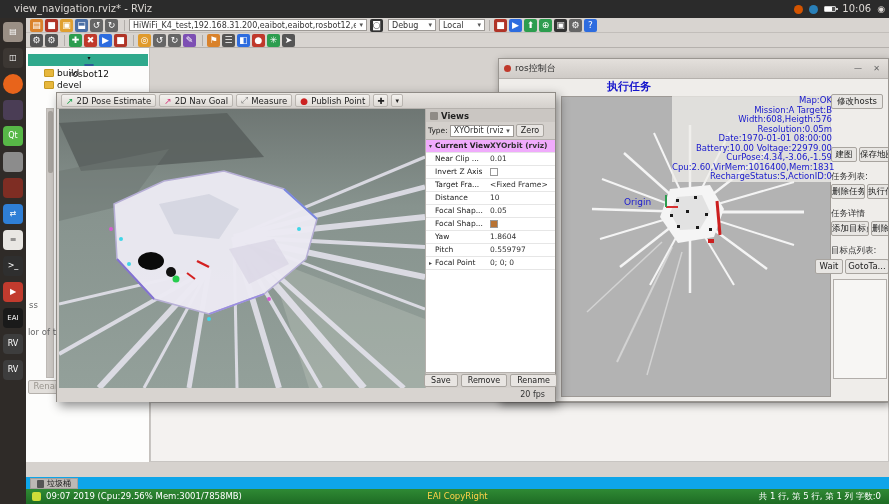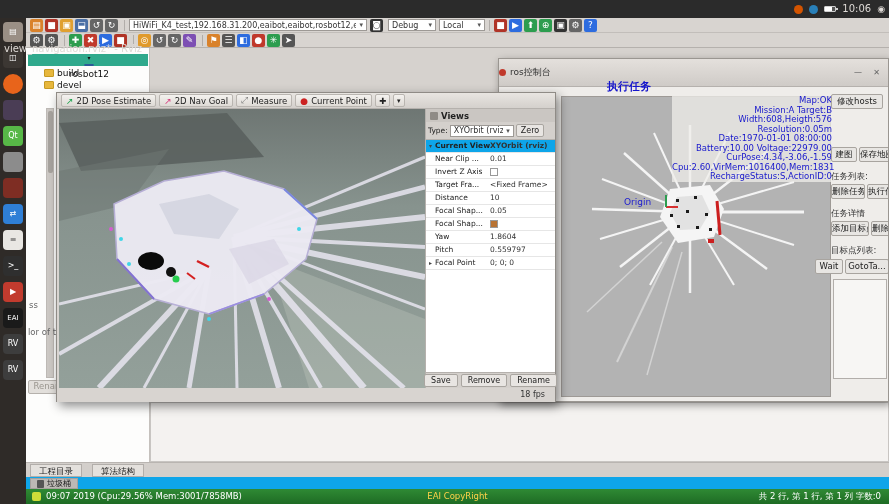--- a/index.html
+++ b/index.html
@@ -1,21 +1,21 @@
 <!DOCTYPE html>
 <html><head>
 <meta charset="utf-8">
 <style>
   html,body{margin:0;padding:0;background:#222;}
   *{box-sizing:border-box;font-family:"DejaVu Sans","Liberation Sans",sans-serif;}
   .screen{position:relative;width:889px;height:504px;overflow:hidden;background:#d6d2ce;}
   .abs{position:absolute;}
   
   .topbar{left:0;top:0;width:889px;height:18px;background:#2b2b2b;color:#dedad6;font-size:10px;line-height:18px;z-index:60;}
-  .topbar .title{position:absolute;left:4px;top:0;margin-top:40px;}
+  .topbar .title{position:absolute;left:14px;top:0;}
   .tray{position:absolute;right:4px;top:0;display:flex;align-items:center;gap:6px;height:18px;}
   .traydot{width:9px;height:9px;border-radius:50%;display:inline-block;}
   .batt{width:12px;height:6px;border:1px solid #cfcfcf;border-radius:1px;background:linear-gradient(90deg,#fff 65%,#555 65%);position:relative;}
   .batt:after{content:"";position:absolute;right:-3px;top:1px;width:2px;height:2px;background:#cfcfcf;}
   
   .dock{left:0;top:18px;width:26px;height:486px;background:#2f2b28;z-index:55;}
   .dockitem{position:absolute;left:3px;width:20px;height:20px;border-radius:4px;color:#fff;font-size:8px;line-height:20px;text-align:center;overflow:hidden;}
   
   .tb1{left:26px;top:18px;width:863px;height:15px;background:#d8d4d0;border-bottom:1px solid #c2beba;display:flex;align-items:center;padding-left:4px;z-index:10;}
   .tb2{left:26px;top:33px;width:863px;height:15px;background:#d8d4d0;border-bottom:1px solid #b5b1ad;display:flex;align-items:center;padding-left:4px;z-index:10;}
@@ -41,33 +41,33 @@
   
   .rvizwin{left:56px;top:92px;width:500px;height:310px;background:#d8d4d0;border:1px solid #8f8b86;box-shadow:3px 4px 10px rgba(0,0,0,.45);z-index:30;}
   .rtoolbar{position:absolute;left:0;top:0;width:498px;height:16px;background:linear-gradient(#e8e5e1,#d4d0cc);border-bottom:1px solid #b5b1ad;display:flex;align-items:center;padding-left:4px;gap:3px;}
   .rtool{display:inline-flex;align-items:center;gap:3px;font-size:8.5px;color:#222;padding:0 4px;height:13px;border:1px solid #b9b5b0;background:linear-gradient(#f4f2ef,#dedad5);border-radius:2px;white-space:nowrap;}
   .viewport{position:absolute;left:2px;top:16px;width:366px;height:279px;background:#8a9793;}
   .viewspanel{position:absolute;left:368px;top:16px;width:130px;height:279px;background:#d4d0cc;border-left:1px solid #b5b1ad;display:flex;flex-direction:column;}
   .vhead{height:13px;font-size:8.5px;font-weight:bold;color:#222;display:flex;align-items:center;gap:3px;padding-left:4px;background:#cac6c2;}
   .vtyperow{height:17px;display:flex;align-items:center;gap:2px;padding:0 2px;font-size:7.5px;color:#222;}
   .vgrid{background:#fff;border-top:1px solid #b5b1ad;}
   .vrow{display:flex;height:13px;line-height:12px;font-size:7.5px;border-bottom:1px solid #e6e6e6;background:#fff;color:#222;}
-  .vrow.hl{background:#0ea5e9;font-weight:bold;align-items:center;}
+  .vrow.hl{background:#f0abfc;font-weight:bold;align-items:center;}
   .vpre{width:9px;text-align:center;font-size:6px;color:#444;}
   .vkey{width:55px;white-space:nowrap;overflow:hidden;}
   .vval{flex:1;white-space:nowrap;overflow:hidden;color:#333;}
   .chk{width:8px;height:8px;border:1px solid #999;background:#fff;margin-top:2px;display:inline-block;}
   .chk.orange{background:#b87333;}
   .vfill{flex:1;background:#fff;}
   .vbtns{height:16px;display:flex;gap:3px;align-items:center;justify-content:center;background:#d4d0cc;border-top:1px solid #b5b1ad;}
   .vbtn{height:13px;line-height:12px;font-size:8px;color:#222;background:#e8e5e2;border:1px solid #a9a5a0;border-radius:2px;padding:0 6px;}
   .rbottom{position:absolute;left:0;top:295px;width:498px;height:14px;background:#d8d4d0;font-size:8px;color:#333;text-align:right;line-height:14px;padding-right:10px;}
   
   .conswin{left:498px;top:58px;width:391px;height:344px;background:#efedea;border:1px solid #9a9691;box-shadow:2px 3px 8px rgba(0,0,0,.4);z-index:20;overflow:hidden;}
-  .constitle{position:absolute;left:0;top:0;width:389px;height:28px;background:linear-gradient(#e4e0dc,#cfcbc7);border-bottom:1px solid #b5b1ad;display:flex;align-items:center;gap:4px;font-size:9px;color:#333;}
+  .constitle{position:absolute;left:0;top:0;width:389px;height:20px;background:linear-gradient(#e4e0dc,#cfcbc7);border-bottom:1px solid #b5b1ad;display:flex;align-items:center;gap:4px;padding-left:5px;font-size:9px;color:#333;}
   .consheader{position:absolute;left:108px;top:20px;font-size:11px;font-weight:bold;color:#1515cc;}
   .consinfo{position:absolute;left:173px;top:37px;width:160px;text-align:right;font-size:8.5px;line-height:9.5px;color:#1717cc;background:rgba(239,237,234,.75);}
   .consmap{position:absolute;left:62px;top:37px;width:270px;height:301px;background:#b3b3b3;border:1px solid #9e9a96;}
   .cbtn{position:absolute;height:15px;line-height:13px;background:#e8e6e3;border:1px solid #a8a49f;border-radius:2px;font-size:8.5px;color:#222;text-align:center;overflow:hidden;white-space:nowrap;}
   .clabel{position:absolute;font-size:8.5px;color:#333;white-space:nowrap;}
   .clist{position:absolute;background:#f7f6f4;border:1px solid #b2aeaa;}
 </style>
 </head>
 <body>
 
@@ -170,35 +170,31 @@
     </div>
     <div class="scrolltrack" style="left:20px;top:60px;width:8px;height:270px;">
       <div class="scrollthumb" style="left:1px;top:2px;width:5px;height:62px;"></div>
     </div>
     <span class="frag" style="left:3px;top:228px;margin-top:24px;">ss</span>
     <span class="frag" style="left:2px;top:279px;">lor of the</span>
     <div class="graybtn" style="left:2px;top:332px;width:46px;height:14px;">Rename</div>
   </div>
 
   <div class="abs bottompanel"></div>
-  <div class="abs tabsrow">
-    <span class="btab" style="left:4px;">工程目录</span>
-    <span class="btab" style="left:66px;">算法结构</span>
-  </div>
   <div class="abs trashrow">
     <span class="trashtab">
       <span style="display:inline-block;width:7px;height:8px;background:#555;border-radius:1px;"></span>
       <span>垃圾桶</span>
     </span>
   </div>
   <div class="abs statusbar">
     <span style="position:absolute;left:6px;top:3px;width:9px;height:9px;background:#cddc39;border-radius:2px;"></span>
     <span style="position:absolute;left:20px;">09:07 2019 (Cpu:29.56% Mem:3001/7858MB)</span>
     <span style="position:absolute;left:0;width:863px;text-align:center;color:#ffd24a;">EAI CopyRight</span>
-    <span style="position:absolute;right:8px;">共 2 行, 第 1 行, 第 1 列  字数:0</span>
+    <span style="position:absolute;right:8px;">共 1 行, 第 5 行, 第 1 列  字数:0</span>
   </div>
 
   <div class="abs conswin">
     <div class="constitle">
       <span style="width:7px;height:7px;border-radius:50%;background:#c0392b;display:inline-block;"></span>
       <span>ros控制台</span>
       <span style="position:absolute;right:26px;font-size:8px;color:#666;">—</span>
       <span style="position:absolute;right:8px;font-size:8px;color:#666;">✕</span>
     </div>
     <div class="consheader">执行任务</div>
@@ -284,21 +280,21 @@
       <span class="rtool">
         <span style="color:#d83b7d;font-size:9px;">↗</span>
         <span>2D Nav Goal</span>
       </span>
       <span class="rtool">
         <span style="color:#777;font-size:9px;">⤢</span>
         <span>Measure</span>
       </span>
       <span class="rtool">
         <span style="color:#cc2222;font-size:9px;">●</span>
-        <span>Current Point</span>
+        <span>Publish Point</span>
       </span>
       <span class="rtool" style="padding:0 3px;">
           <span>✚</span>
         </span>
       <span class="rtool" style="padding:0 3px;">
           <span style="font-size:7px;">▾</span>
         </span>
     </div>
 
     <div class="viewport">
@@ -425,17 +421,17 @@
       </div>
       <div class="vfill"></div>
       <div class="vbtns">
         <span class="vbtn">Save</span>
         <span class="vbtn">Remove</span>
         <span class="vbtn">Rename</span>
       </div>
     </div>
 
     <div class="rbottom">
-      <span>18 fps</span>
+      <span>20 fps</span>
     </div>
   </div>
 
 </div>
 
 </body></html>

